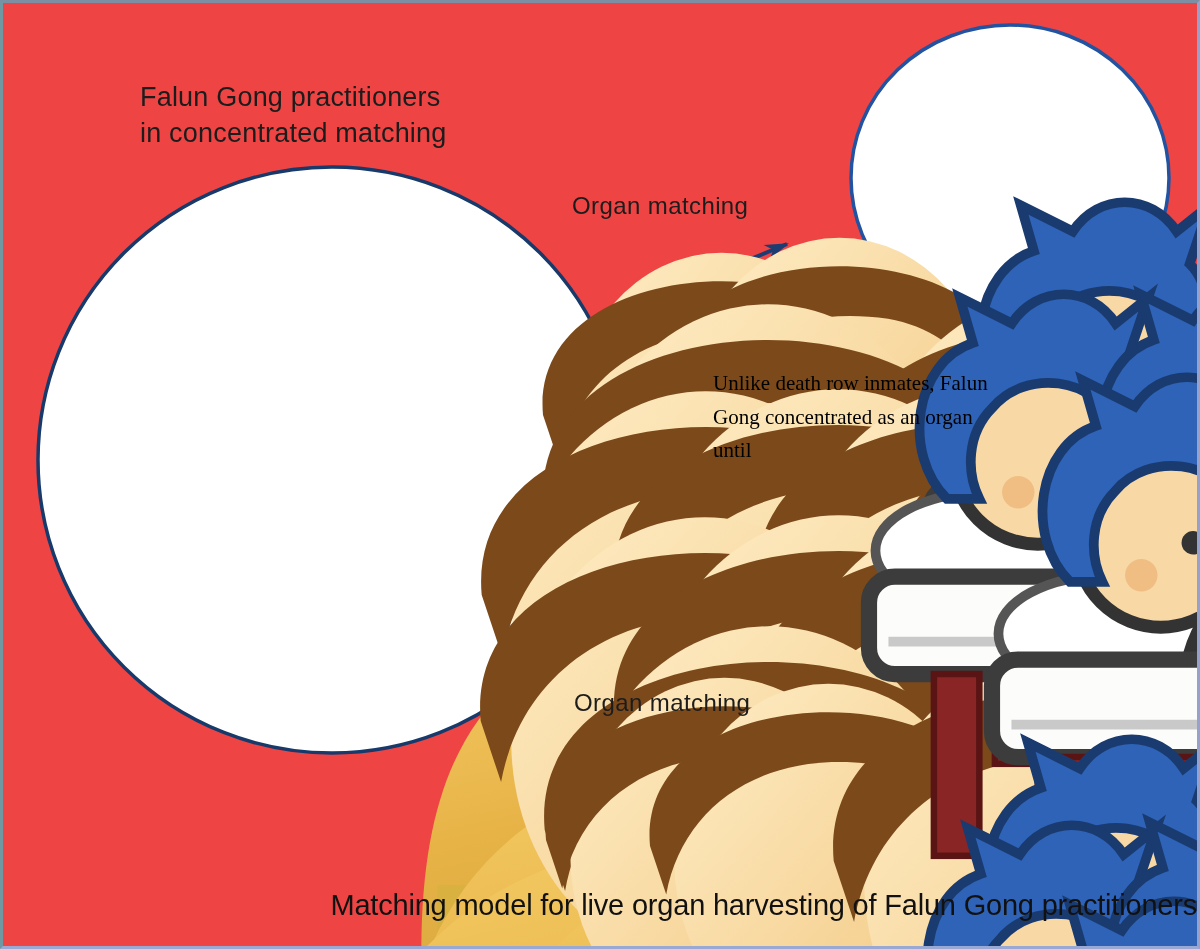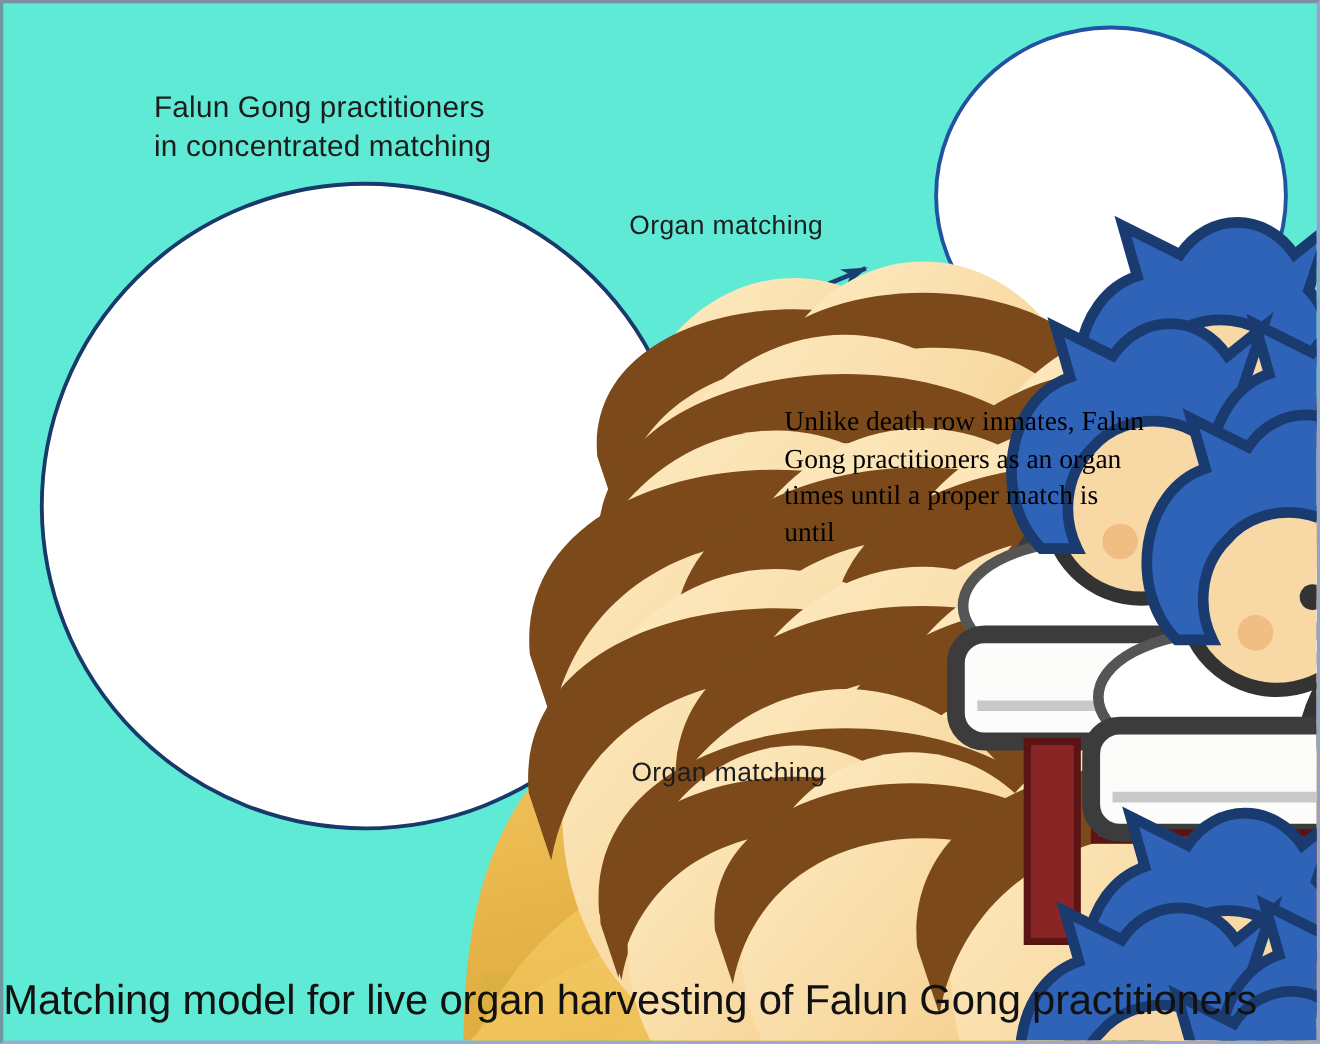--- a/index.html
+++ b/index.html
@@ -1,42 +1,42 @@
 <!DOCTYPE html>
 <html><head>
 <meta charset="utf-8">
 <style>
   html,body{margin:0;padding:0;background:#fff;}
   .stage{
     position:relative;
     width:1200px;height:949px;
     box-sizing:border-box;
-    background:#5eead4;
+    background:#ef4444;
     border:3px solid #8497B3;
     border-top-color:#7D90A3;
     border-left-color:#6F98A2;
     border-right-color:#94A3CE;
     border-bottom-color:#9AA9D3;
     overflow:hidden;
     font-family:"Liberation Sans",sans-serif;
   }
   .art{position:absolute;left:0;top:0;}
   .label{position:absolute;color:#1c1c1c;}
   .title{left:137px;top:76px;font-size:27px;line-height:36px;letter-spacing:0.2px;}
   .om{font-size:24px;letter-spacing:0.4px;}
   .om-top{left:569px;top:189px;}
   .om-bottom{left:571px;top:686px;}
   .bubble-text{
     left:710px;top:364px;width:398px;
     font-family:"Liberation Serif","DejaVu Serif",serif;
-    font-size:25px;line-height:33.5px;color:#000;
+    font-size:21px;line-height:33.5px;color:#000;
   }
   .caption{
     left:0;top:886px;width:100%;
-    text-align:left;font-size:38px;color:#111;letter-spacing:-0.2px;
+    text-align:right;font-size:29px;color:#111;letter-spacing:-0.2px;
   }
 </style>
 </head>
 <body>
 
 <div class="stage">
 
   <svg class="art" width="1194" height="943" viewBox="0 0 1194 943">
     <defs>
       <linearGradient id="gradFace" x1="0" y1="0" x2="1" y2="1">
@@ -137,20 +137,19 @@
     <div>Falun Gong practitioners</div>
     <div>in concentrated matching</div>
   </div>
 
   <div class="label om om-top">Organ matching</div>
 
   <div class="label om om-bottom">Organ matching</div>
 
   <div class="label bubble-text">
     <div>Unlike death row inmates, Falun</div>
-    <div>Gong practitioners as an organ</div>
-    <div>times until a proper match is</div>
+    <div>Gong concentrated as an organ</div>
     <div>until</div>
   </div>
 
   <div class="label caption">Matching model for live organ harvesting of Falun Gong practitioners</div>
 
 </div>
 
 </body></html>

